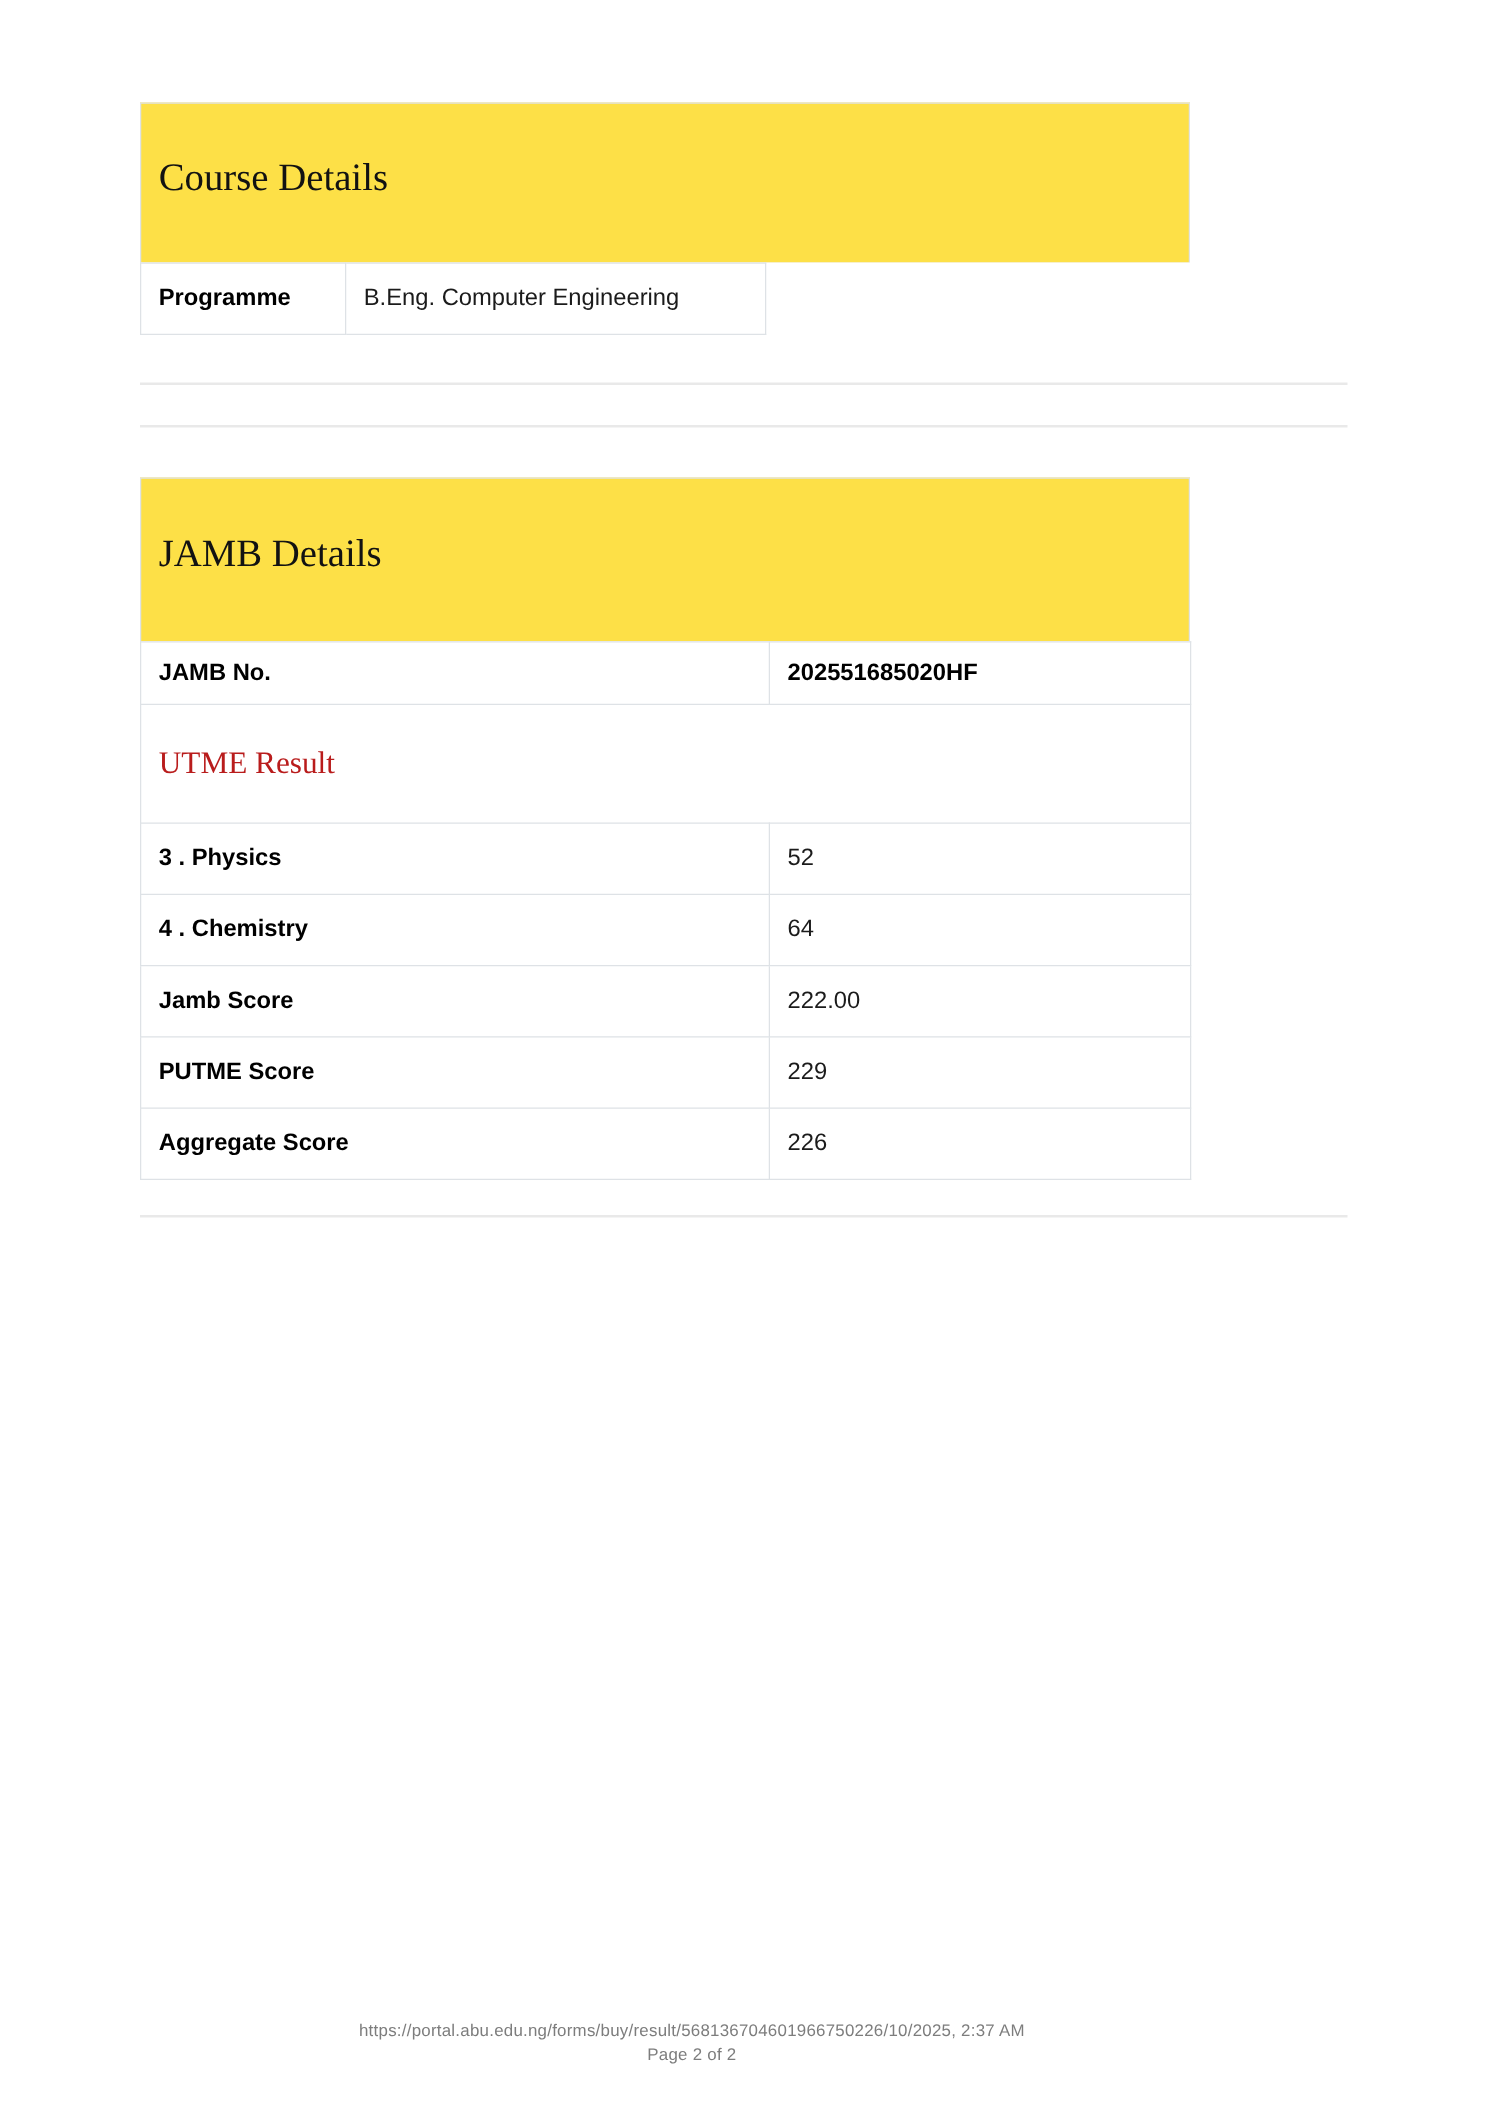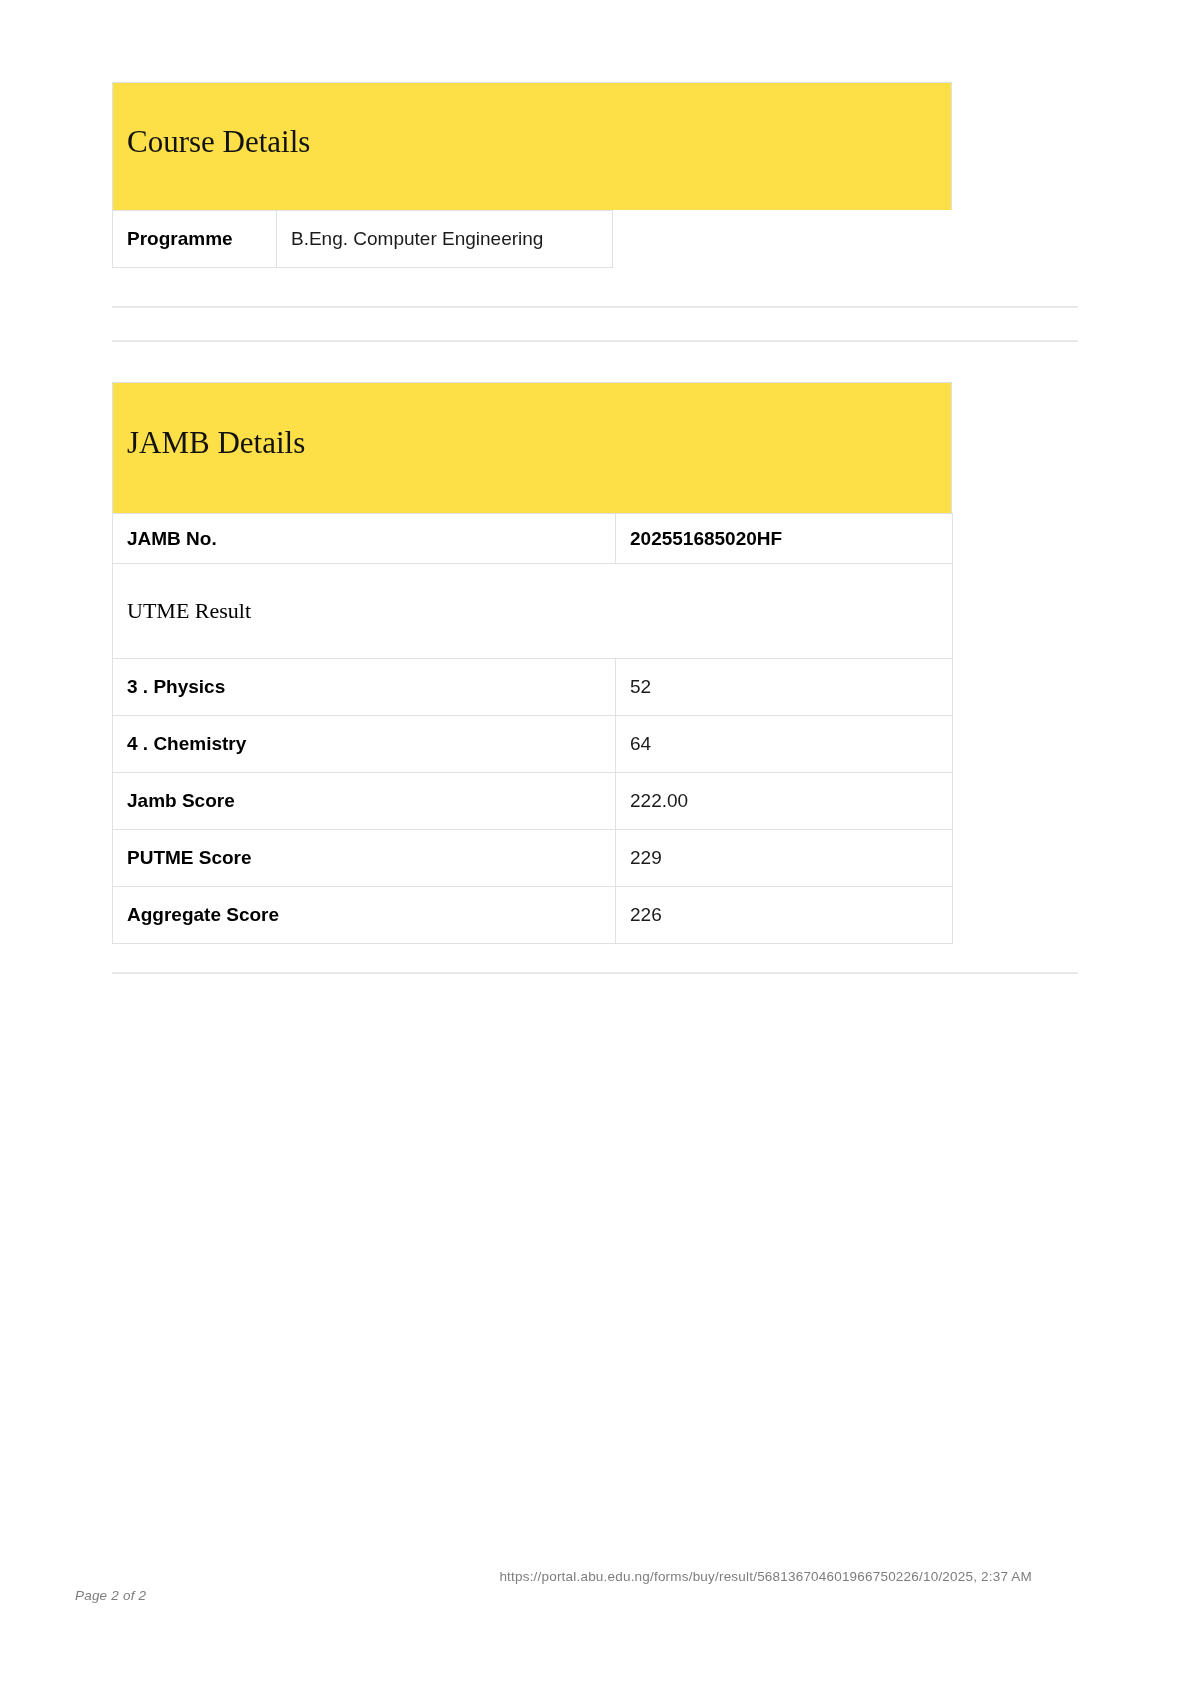--- a/index.html
+++ b/index.html
@@ -47,22 +47,22 @@
     color:#1b1b1b;
     font-weight:400;
   }
   th { font-weight:700; color:#000; }
   td.blank { border:none; background:transparent; }
   tr.jamb-no-row td, tr.jamb-no-row th { height:50px; }
   tr.jamb-no-row td { font-weight:700; color:#000; }
   td.utme-cell {
     height:95px;
     font-family:"Liberation Serif", serif;
-    font-size:22px;
-    color:#000000;
+    font-size:25px;
+    color:#b91c1c;
     font-weight:400;
   }
   .div-line {
     margin-left:112px;
     width:966px;
     height:2px;
     background:#e9e9e9;
   }
   #hr-1 { margin-top:38px; }
   #hr-2 { margin-top:32px; }
@@ -73,22 +73,22 @@
   .footer {
     position:absolute;
     left:75px;
     top:1567px;
     width:957px;
     color:#7d7d7d;
     font-size:13.5px;
     line-height:19px;
     letter-spacing:0.2px;
   }
-  .footer-row1 { display:flex; justify-content:flex-end; }
-  .footer-row2 { text-align:left;font-style:italic; }
+  .footer-row1 { display:flex; justify-content:center;margin-top:48px; }
+  .footer-row2 { text-align:center; }
 </style>
 </head>
 <body>
 
 <div class="card-header" id="course-card">
   <div class="card-title">Course Details</div>
 </div>
 
 <table>
   <colgroup>

